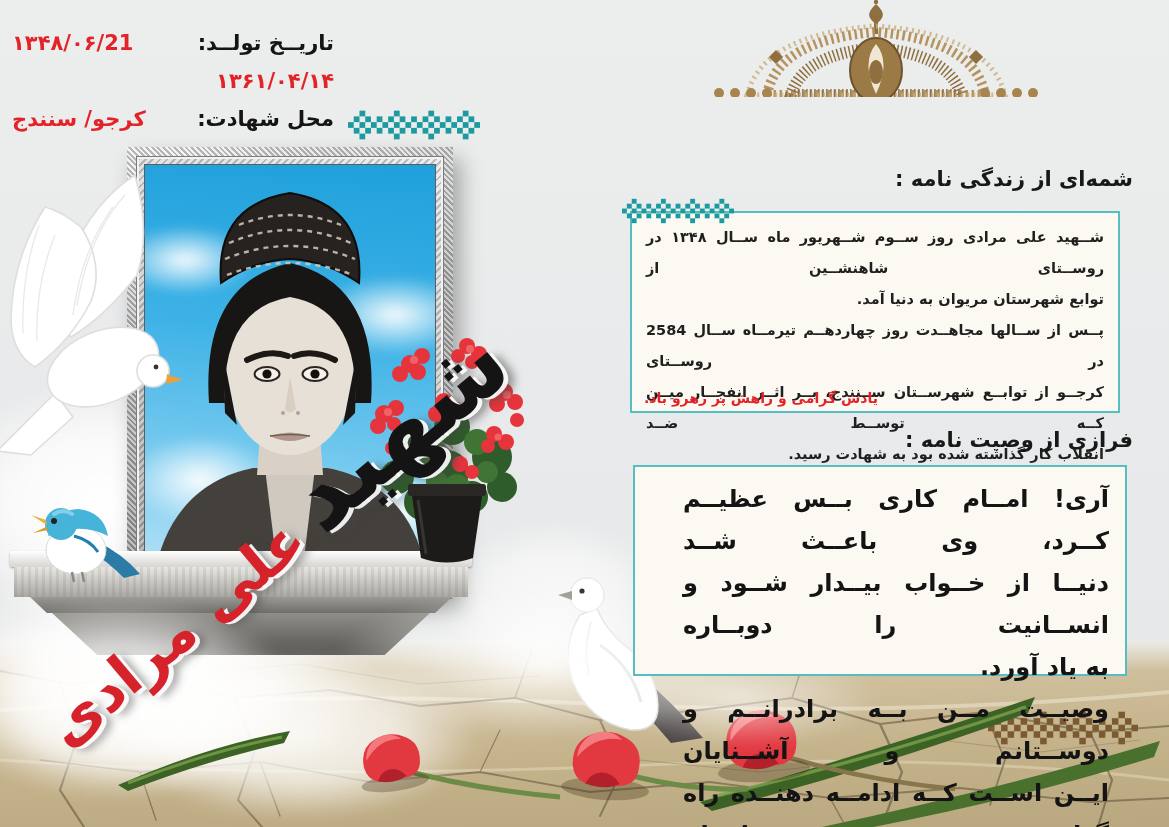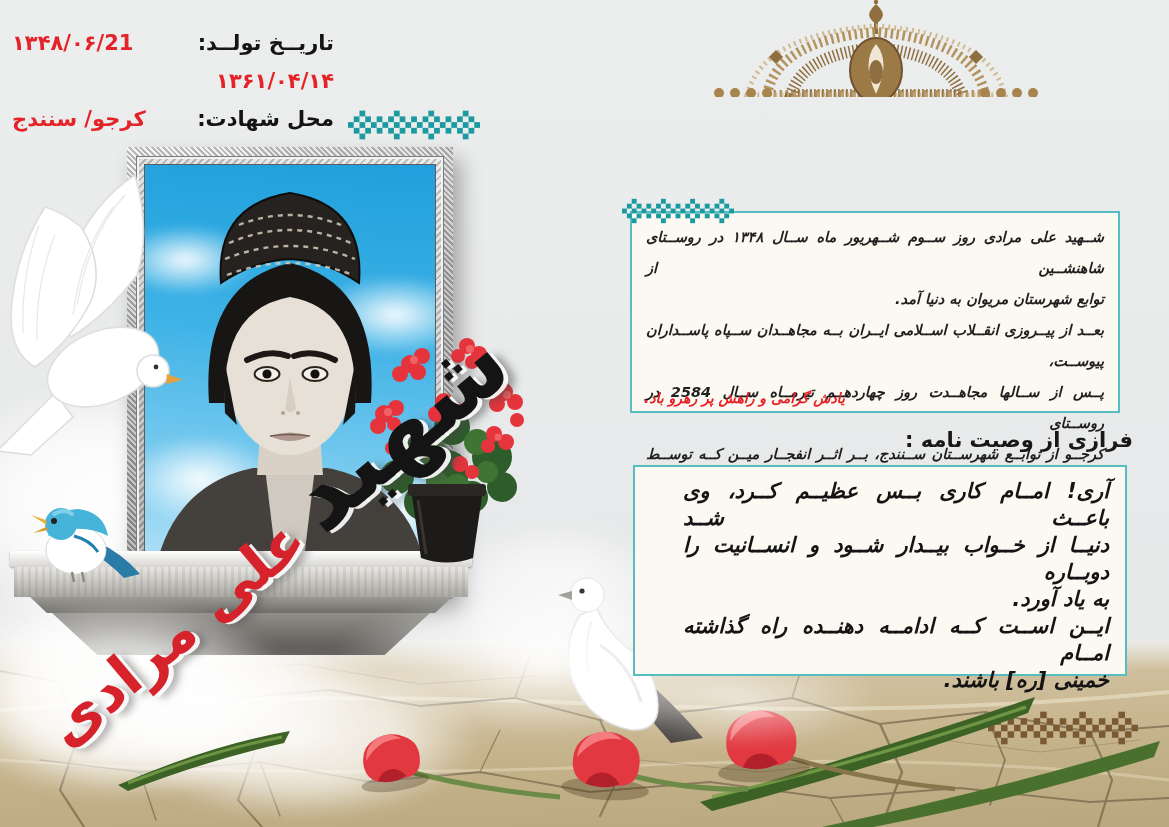--- a/index.html
+++ b/index.html
@@ -64,25 +64,25 @@
   .banner{left:707px;top:97px;width:338px;height:51px;z-index:8;border-radius:4px;
     background:linear-gradient(#7a6040,#6b5236);
     box-shadow:inset 0 -8px 12px rgba(0,0,0,.18),0 2px 5px rgba(0,0,0,.25);
     display:flex;align-items:center;justify-content:center;
     color:#fdfdfa;font-size:23px;font-weight:bold;direction:rtl;}
 
   
   .section-heading{right:36px;z-index:8;direction:rtl;font-size:21px;font-weight:bold;color:#181818;}
   .bio-heading{top:167px;}
   .will-heading{top:428px;}
-  .txt-box{z-index:8;background:#fbf9f1;border:2px solid #57bdc1;box-sizing:border-box;direction:rtl;font-style:italic;}
+  .txt-box{z-index:8;background:#fbf9f1;border:2px solid #57bdc1;box-sizing:border-box;direction:rtl;}
   .bio-box{left:630px;top:211px;width:490px;height:202px;padding:9px 14px 0 14px;}
   .will-box{left:633px;top:465px;width:494px;height:211px;padding:11px 16px 0 16px;}
   .bio-line{font-size:14.5px;font-weight:600;line-height:31px;color:#1f1f1f;text-align:right;}
-  .will-line{font-size:21px;font-weight:bold;line-height:27px;color:#141414;text-align:right;margin-left:32px;}
+  .will-line{font-size:24px;font-weight:bold;line-height:42px;color:#141414;text-align:right;margin-left:32px;}
   .just{text-align:justify;text-align-last:justify;}
   .bio-note{position:absolute;left:12px;bottom:5px;color:#e42328;font-size:14px;font-weight:bold;direction:rtl;}
 
   
   .motif{z-index:9;}
   .motif svg{display:block;width:100%;height:100%;}
 
   
   .calligraphy{left:70px;top:468px;width:470px;height:220px;z-index:7;
     display:flex;align-items:baseline;justify-content:center;gap:16px;direction:rtl;
@@ -423,24 +423,24 @@
             <circle cx="60" cy="93" r="5"></circle>
           <circle cx="278" cy="93" r="5"></circle>
             <circle cx="294" cy="93" r="5"></circle>
             <circle cx="310" cy="93" r="5"></circle>
             <circle cx="326" cy="93" r="5"></circle>
         </g>
       </g>
     </svg>
   </div>
 
+  <div class="abs section-heading bio-heading">شمه‌ای از زندگی نامه :</div>
   <div class="abs txt-box bio-box">
     <div class="bio-line just">شــهید علی مرادی روز ســوم شــهریور ماه ســال ۱۳۴۸ در روســتای شاهنشــین از</div>
     <div class="bio-line">توابع شهرستان مریوان به دنیا آمد.</div>
-    <div class="bio-line just">بعــد از پیــروزی انقــلاب اســلامی ایــران بــه مجاهــدان ســپاه پاســداران پیوســت،</div>
     <div class="bio-line just">پــس از ســالها مجاهــدت روز چهاردهــم تیرمــاه ســال 2584 در روســتای</div>
     <div class="bio-line just">کرجــو از توابــع شهرســتان ســنندج، بــر اثــر انفجــار میــن کــه توســط ضــد</div>
     <div class="bio-line">انقلاب کار گذاشته شده بود به شهادت رسید.</div>
     <div class="bio-note">یادش گرامی و راهش پر رهرو باد.</div>
   </div>
 
   <div class="abs motif" style="left:622px;top:195px;width:112px;height:32px;">
     <svg viewBox="0 0 23 5">
       <g fill="#1b9aa0">
         <use href="#td" x="0"></use>
@@ -455,17 +455,18 @@
           <rect x="17" y="3" width="1" height="1"></rect>
       </g>
     </svg>
   </div>
 
   <div class="abs section-heading will-heading">فرازی از وصیت نامه :</div>
   <div class="abs txt-box will-box">
     <div class="will-line just">آری! امــام کاری بــس عظیــم کــرد، وی باعــث شــد</div>
     <div class="will-line just">دنیــا از خــواب بیــدار شــود و انســانیت را دوبــاره</div>
     <div class="will-line">به یاد آورد.</div>
+    <div class="will-line just">وصیــت مــن بــه برادرانــم و دوســتانم و آشــنایان</div>
     <div class="will-line just">ایــن اســت کــه ادامــه دهنــده راه گذاشته امــام</div>
     <div class="will-line">خمینی [ره] باشند.</div>
   </div>
 
 </div>
 
 </body></html>

